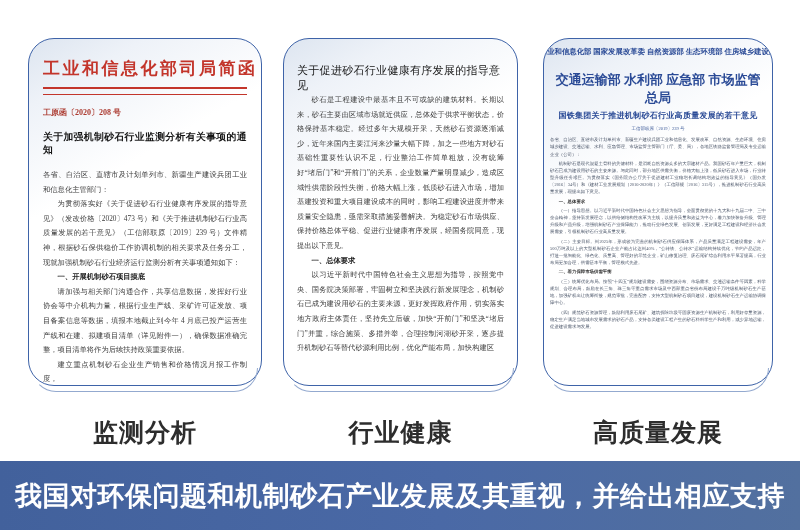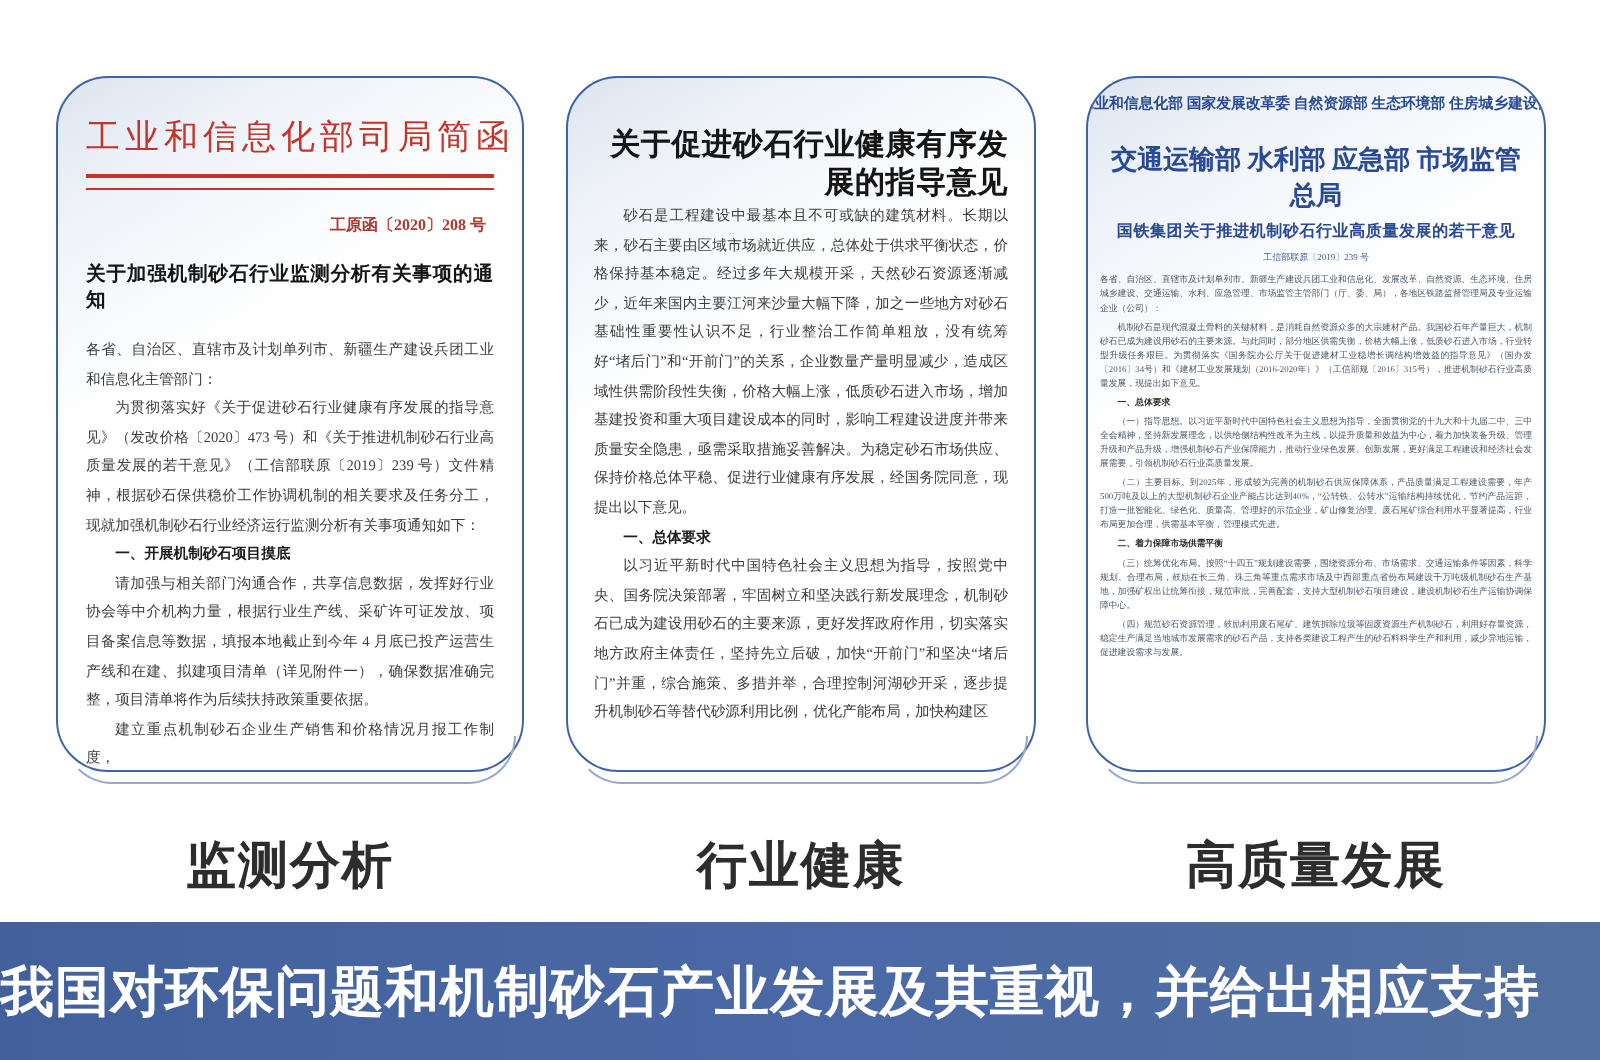--- a/index.html
+++ b/index.html
@@ -25,34 +25,34 @@
   #card2{left:283px;width:235px;}  #echo2{left:287px;width:227px;}
   #card3{left:543px;width:230px;}  #echo3{left:547px;width:222px;}
 
   .para{margin:0;padding:0;}
   .indent{text-indent:2em;}
   .head{font-weight:bold;color:#1d1d1d;text-indent:2em;}
 
   
   .d1-inner{padding:18px 14px 0 14px;}
   .masthead{
-    color:#c3352b;font-weight:normal;font-size:17px;letter-spacing:2.5px;
+    color:#c3352b;font-weight:bold;font-size:17px;letter-spacing:2.5px;
     font-family:"Liberation Serif", serif;white-space:nowrap;
   }
   .red-rule{margin-top:7px;height:5px;border-top:2.5px solid #c3352b;border-bottom:1px solid #c3352b;}
-  .doc1-number{color:#ab3a30;font-size:8px;text-align:right;margin:12px 4px 0 0;font-weight:bold;
+  .doc1-number{color:#ab3a30;font-size:8px;text-align:left;margin:12px 4px 0 0;font-weight:bold;
     font-family:"Liberation Serif", serif;}
   .doc1-title{color:#151515;font-weight:bold;font-size:9.8px;text-align:left;margin-top:13px;
     font-family:"Liberation Serif", serif;letter-spacing:.4px;}
   .doc1-body{margin-top:11px;font-size:7.3px;line-height:2;color:#3d3d3d;text-align:justify;
     font-family:"Liberation Serif", serif;}
 
   
   .d2-inner{padding:24px 13px 0 13px;}
-  .doc2-title{color:#151515;font-weight:bold;font-size:15px;text-align:right;
+  .doc2-title{color:#151515;font-weight:normal;font-size:11px;text-align:left;
     font-family:"Liberation Serif", serif;letter-spacing:.3px;}
   .doc2-body{font-size:7.3px;line-height:2;color:#3d3d3d;text-align:justify;
     font-family:"Liberation Serif", serif;}
 
   
   .d3-inner{padding:8px 6px 0 6px;}
   .d3-header{color:#2a4a96;font-weight:bold;text-align:center;
     font-family:"Liberation Serif", serif;}
   .d3-h1{font-size:7.4px;white-space:nowrap;margin-left:-14px;margin-right:-14px;overflow:visible;}
   .d3-h2{font-size:13px;margin-top:14px;}
@@ -70,21 +70,21 @@
   .caption{
     position:absolute;top:416px;height:32px;text-align:center;
     font-size:25px;font-weight:bold;color:#2d2d2d;letter-spacing:1px;
   }
   #cap1{left:28px;width:234px;} #cap2{left:283px;width:235px;} #cap3{left:543px;width:230px;}
 
   
   .banner{
     position:absolute;left:0;top:461px;width:800px;height:69px;
     background:linear-gradient(90deg,#42619c 0%,#4a69a6 55%,#52709f 100%);
-    display:flex;align-items:center;
+    display:flex;align-items:center;justify-content:center;
   }
   .banner-text{color:#ffffff;font-size:27px;font-weight:bold;letter-spacing:.5px;white-space:nowrap;}
 </style>
 </head>
 <body>
 
 <div class="doc-card" id="card1">
   <div class="d1-inner">
     <div class="masthead">工业和信息化部司局简函</div>
     <div class="red-rule"></div>

